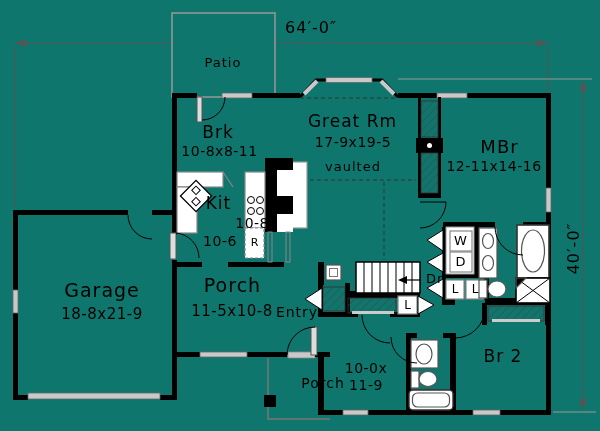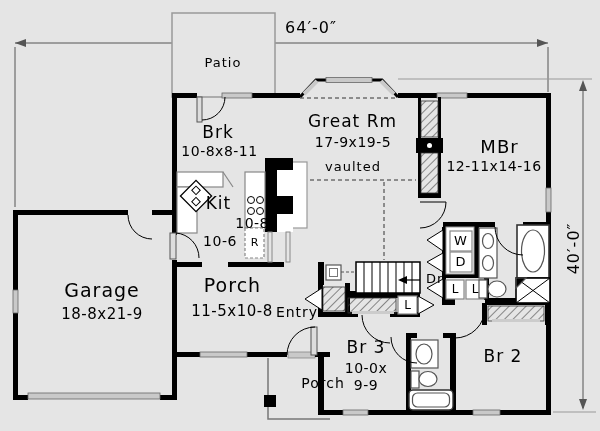--- a/index.html
+++ b/index.html
@@ -1,16 +1,16 @@
 <!DOCTYPE html>
 <html><head>
 <meta charset="utf-8">
 <style>
   html,body{margin:0;padding:0;background:#fff;}
-  #plan{position:relative;width:600px;height:431px;background:#e5e5e5;overflow:hidden;
+  #plan{position:relative;width:600px;height:431px;background:#0f766e;overflow:hidden;
         font-family:"DejaVu Sans",sans-serif;}
   #plan svg{position:absolute;left:0;top:0;}
   .lbl{position:absolute;color:#000;text-align:center;line-height:1.05;white-space:nowrap;
        letter-spacing:1px;font-family:"DejaVu Sans",sans-serif;}
   .room{font-size:17px;}
   .big{font-size:19px;}
   .dims{font-size:14px;letter-spacing:0.5px;}
   .small{font-size:13px;}
   .tiny{font-size:12px;letter-spacing:0;}
   .dim-label{font-size:16px;letter-spacing:1px;}
@@ -293,23 +293,22 @@
 
   <div class="lbl big" style="left:47px;top:281px;width:110px;">Garage</div>
   <div class="lbl dims" style="left:42px;top:307px;width:120px;font-size:15px;">18-8x21-9</div>
 
   <div class="lbl big" style="left:180px;top:276px;width:105px;">Porch</div>
   <div class="lbl dims" style="left:172px;top:304px;width:120px;font-size:15px;">11-5x10-8</div>
 
   <div class="lbl small" style="left:272px;top:305px;width:50px;font-size:14px;">Entry</div>
   <div class="lbl small" style="left:270px;top:376px;width:50px;font-size:14px;padding-left:28px;">Porch</div>
 
-  <div class="lbl room" style="left:336px;top:339px;width:60px;">Br 3</div>
   <div class="lbl dims" style="left:334px;top:361px;width:64px;">10-0x</div>
-  <div class="lbl dims" style="left:340px;top:378px;width:52px;">9-9</div>
+  <div class="lbl dims" style="left:340px;top:378px;width:52px;">11-9</div>
 
   <div class="lbl room" style="left:474px;top:348px;width:58px;">Br 2</div>
 
   <div class="lbl small" style="left:423px;top:272px;width:26px;">Dn</div>
   <div class="lbl small" style="left:450px;top:234px;width:22px;">W</div>
   <div class="lbl small" style="left:450px;top:255px;width:22px;">D</div>
   <div class="lbl tiny" style="left:446px;top:283px;width:18px;">L</div>
   <div class="lbl tiny" style="left:466px;top:283px;width:18px;">L</div>
   <div class="lbl tiny" style="left:398px;top:299px;width:19px;">L</div>
   <div class="lbl tiny" style="left:245px;top:237px;width:19px;font-size:11px;">R</div>

